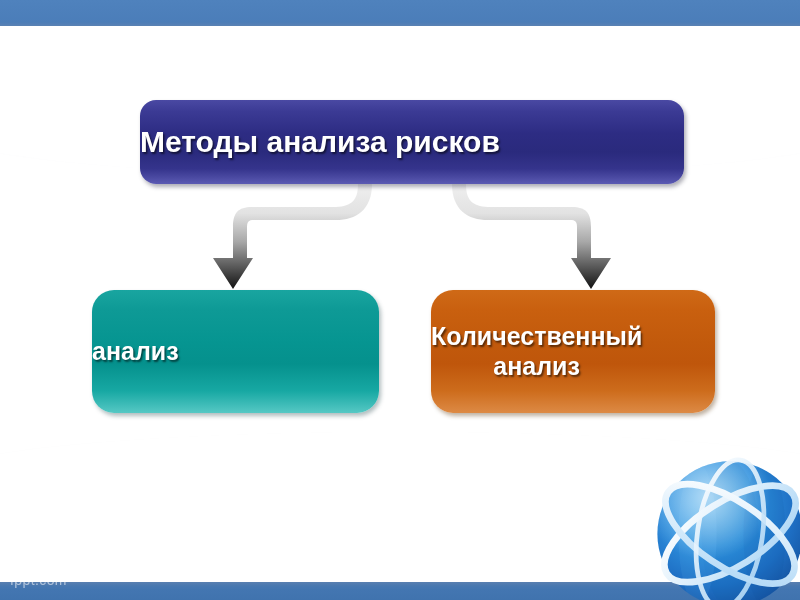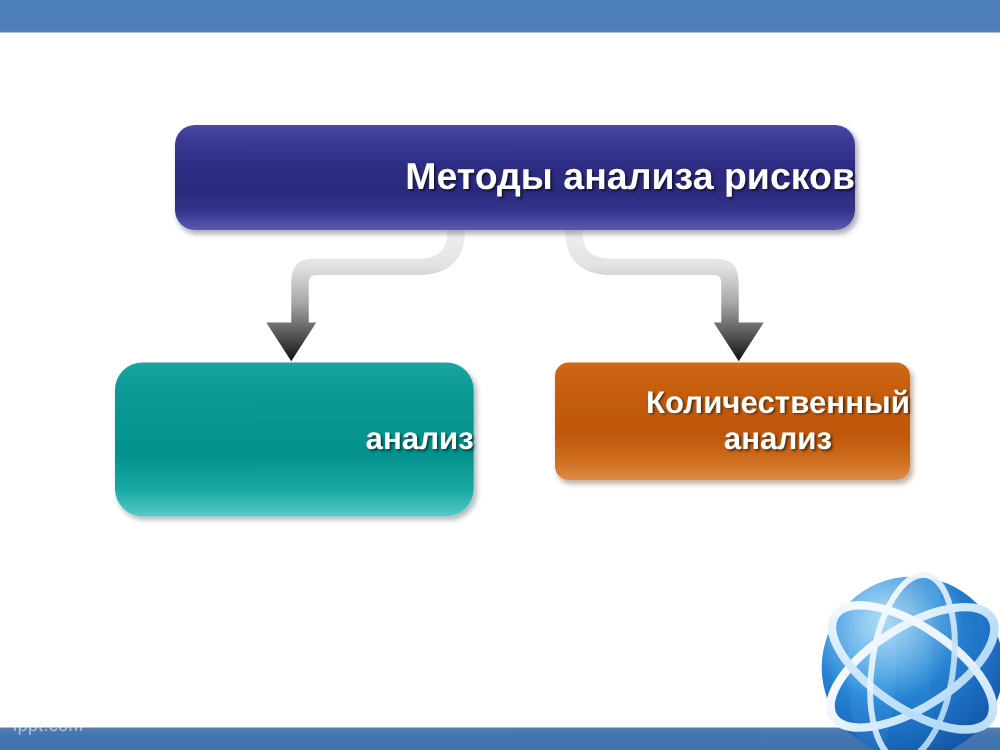--- a/index.html
+++ b/index.html
@@ -77,21 +77,21 @@
     bottom: -18px;
     width: 172px;
     height: 172px;
   }
 
   
   .node {
     position: absolute;
     display: flex;
     align-items: center;
-    justify-content: flex-end;
+    justify-content: flex-start;
     text-align: center;
     color: #ffffff;
     font-weight: bold;
     box-sizing: border-box;
     line-height: 1.18;
     text-shadow: 1.5px 1.5px 2px rgba(0,0,0,0.55);
   }
 
   .node-title {
     left: 140px;
@@ -123,25 +123,25 @@
         #19a5a0 0%,
         #0e9a96 16%,
         #069591 42%,
         #05918d 60%,
         #17a8a3 82%,
         #56c8c4 100%);
     box-shadow: 2px 3px 4px rgba(60,90,95,0.40);
   }
 
   .node-right {
-    left: 444px;
+    left: 431px;
     top: 290px;
     width: 284px;
-    height: 94px;
-    border-radius: 11px;
+    height: 123px;
+    border-radius: 22px;
     font-size: 25px;
     background:
       linear-gradient(180deg,
         #cf6a17 0%,
         #c9600f 16%,
         #c25a0c 42%,
         #bf560b 60%,
         #cd6c1c 82%,
         #dd8a45 100%);
     box-shadow: 2px 3px 4px rgba(95,60,20,0.40);

